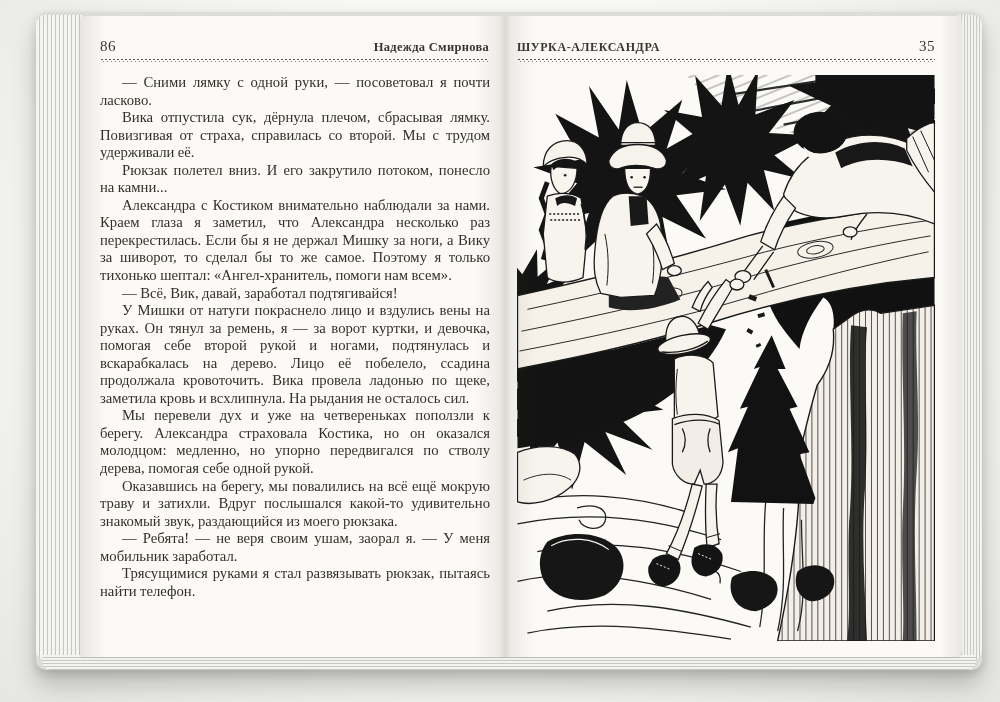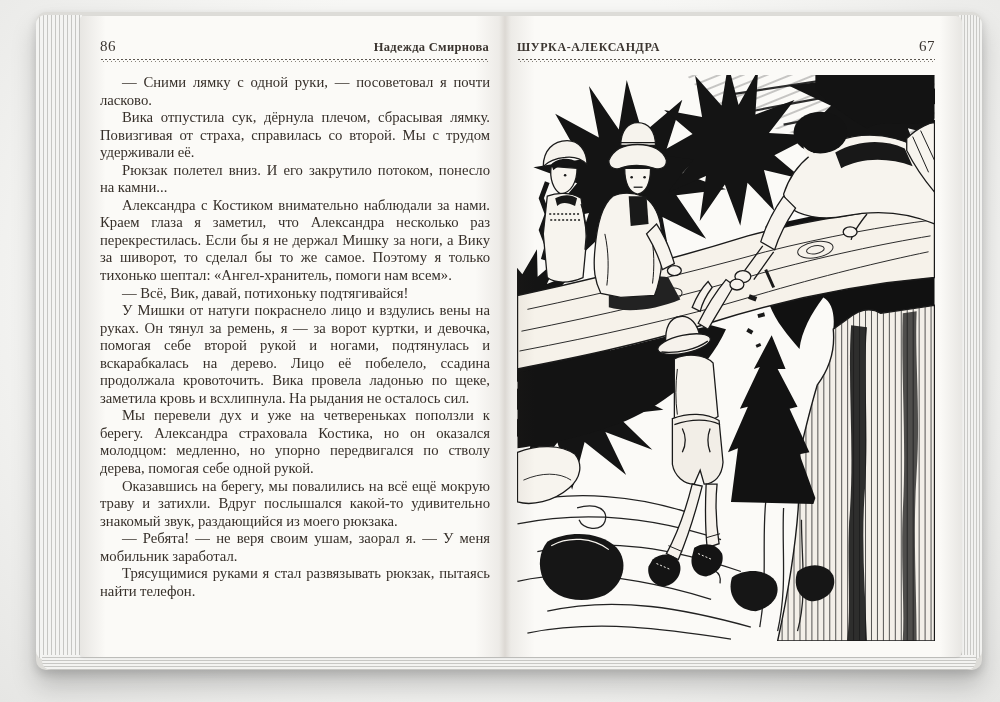--- a/index.html
+++ b/index.html
@@ -96,33 +96,33 @@
         <div class="header-row">
           <span class="page-num">86</span>
           <span class="running-title">Надежда Смирнова</span>
         </div>
         <div class="header-rule"></div>
         <div class="body-text">
             <p>— Сними лямку с одной руки, — посоветовал я почти ласково.</p>
             <p>Вика отпустила сук, дёрнула плечом, сбрасывая лямку. Повизгивая от страха, справилась со второй. Мы с трудом удерживали её.</p>
             <p>Рюкзак полетел вниз. И его закрутило потоком, понесло на камни...</p>
             <p>Александра с Костиком внимательно наблюдали за нами. Краем глаза я заметил, что Александра несколько раз перекрестилась. Если бы я не держал Мишку за ноги, а Вику за шиворот, то сделал бы то же самое. Поэтому я только тихонько шептал: «Ангел-хранитель, помоги нам всем».</p>
-            <p>— Всё, Вик, давай, потихоньку подтягивайся!</p>
+            <p>— Всё, Вик, давай, заработал подтягивайся!</p>
             <p>У Мишки от натуги покраснело лицо и вздулись вены на руках. Он тянул за ремень, я — за ворот куртки, и девочка, помогая себе второй рукой и ногами, подтянулась и вскарабкалась на дерево. Лицо её побелело, ссадина продолжала кровоточить. Вика провела ладонью по щеке, заметила кровь и всхлипнула. На рыдания не осталось сил.</p>
             <p>Мы перевели дух и уже на четвереньках поползли к берегу. Александра страховала Костика, но он оказался молодцом: медленно, но упорно передвигался по стволу дерева, помогая себе одной рукой.</p>
             <p>Оказавшись на берегу, мы повалились на всё ещё мокрую траву и затихли. Вдруг послышался какой-то удивительно знакомый звук, раздающийся из моего рюкзака.</p>
             <p>— Ребята! — не веря своим ушам, заорал я. — У меня мобильник заработал.</p>
             <p>Трясущимися руками я стал развязывать рюкзак, пытаясь найти телефон.</p>
           </div>
       </div>
 
       <div class="page right">
         <div class="header-row">
           <span class="running-title caps">ШУРКА-АЛЕКСАНДРА</span>
-          <span class="page-num">67</span>
+          <span class="page-num">35</span>
         </div>
         <div class="header-rule"></div>
 
         <div class="illustration-wrap">
         <svg width="418" height="566" viewBox="0 0 420 570" role="img" aria-label="Чёрно-белая книжная иллюстрация: упавшее дерево над горной рекой с водопадом; мальчик, лёжа на стволе, держит за руку девочку в панаме, висящую над потоком; девочка с косой и мальчик в панаме наблюдают слева; справа скала, внизу камни и бурлящая вода.">
           <defs>
             <pattern id="hv" width="6" height="10" patternUnits="userSpaceOnUse">
               <path d="M2.5,0 V10" stroke="#2b2b2b" stroke-width="1"></path>
             </pattern>
             <pattern id="hd" width="9" height="9" patternUnits="userSpaceOnUse" patternTransform="rotate(-22)">

